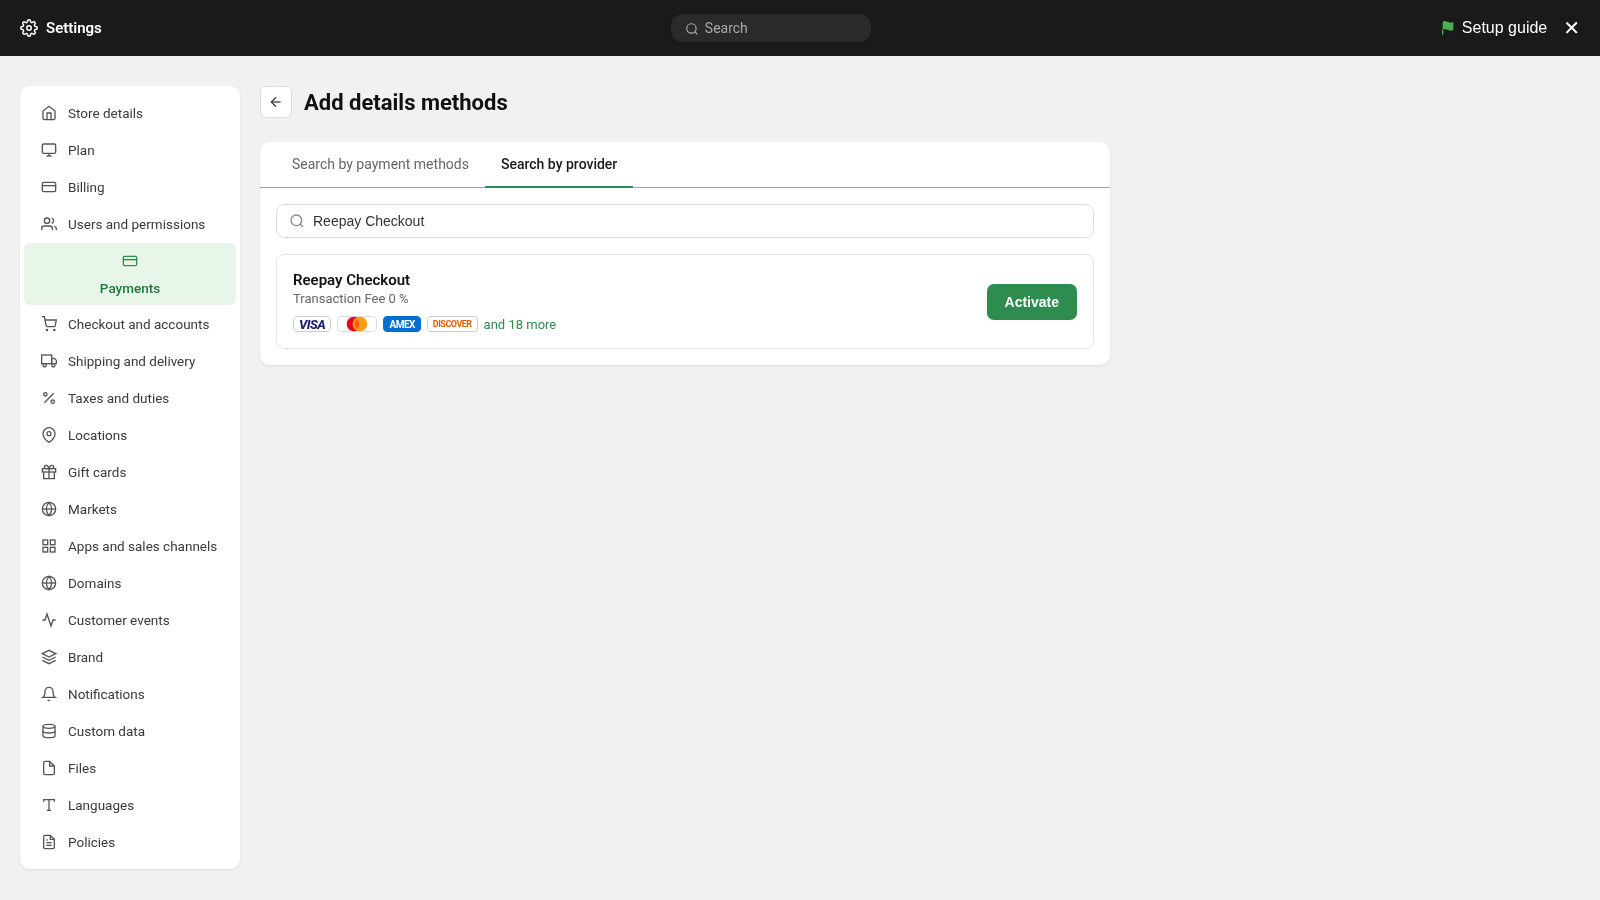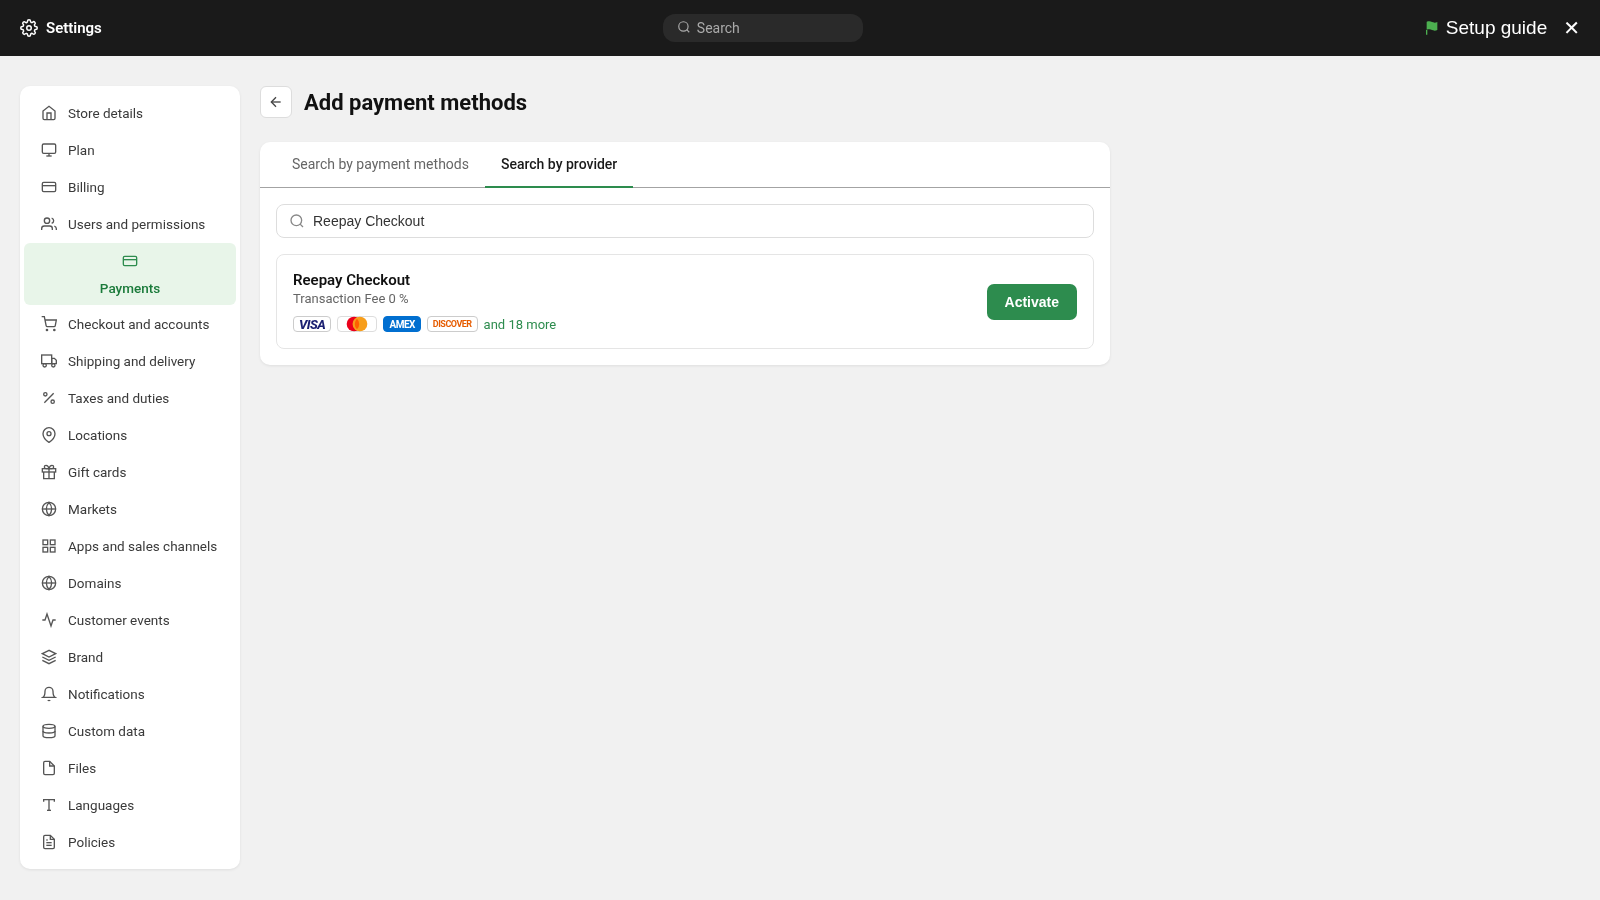--- a/index.html
+++ b/index.html
@@ -22,40 +22,40 @@
     .topbar-left {
       display: flex;
       align-items: center;
       gap: 8px;
       color: #fff;
       font-size: 15px;
       font-weight: 600;
     }
     .topbar-center {
       display: flex;
-      align-items: flex-start;
+      align-items: flex-end;
       gap: 6px;
       background: #2a2a2a;
       border-radius: 12px;
       padding: 6px 14px;
       color: #aaa;
       font-size: 14px;
       min-width: 200px;
     }
     .topbar-right {
       display: flex;
       align-items: center;
       gap: 16px;
     }
     .setup-guide-btn {
       display: flex;
       align-items: center;
       gap: 6px;
       color: #fff;
-      font-size: 19px;
+      font-size: 16px;
       cursor: pointer;
       background: none;
       border: none;
     }
     .close-btn {
       color: #fff;
       background: none;
       border: none;
       cursor: pointer;
       font-size: 20px;
@@ -509,21 +509,21 @@
   </nav>
 
   <div class="content">
     <div class="page-header">
       <button class="back-btn">
         <svg width="16" height="16" viewBox="0 0 24 24" fill="none" stroke="currentColor" stroke-width="2">
           <line x1="19" y1="12" x2="5" y2="12"></line>
             <polyline points="12 19 5 12 12 5"></polyline>
         </svg>
       </button>
-      <h1 class="page-title">Add payment methods</h1>
+      <h1 class="page-title">Add details methods</h1>
     </div>
 
     <div class="payment-card">
 
       <div class="tabs-row">
         <div class="tab">Search by payment methods</div>
         <div class="tab active">Search by provider</div>
       </div>
 
       <div class="search-container">

